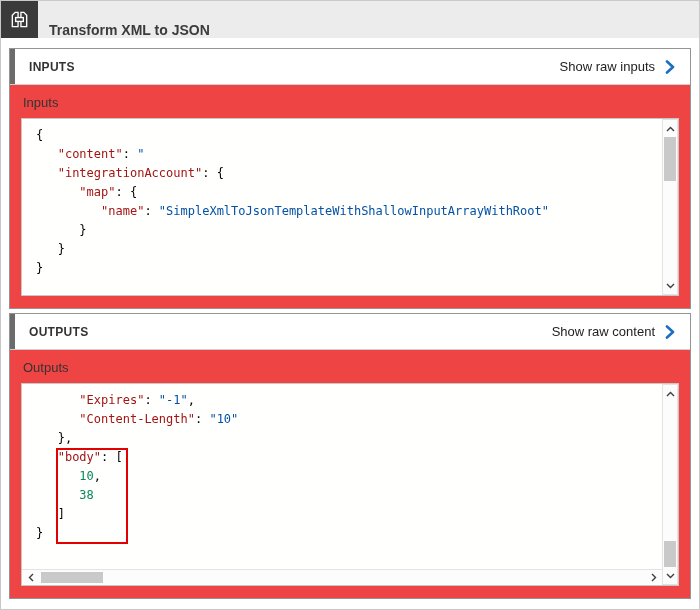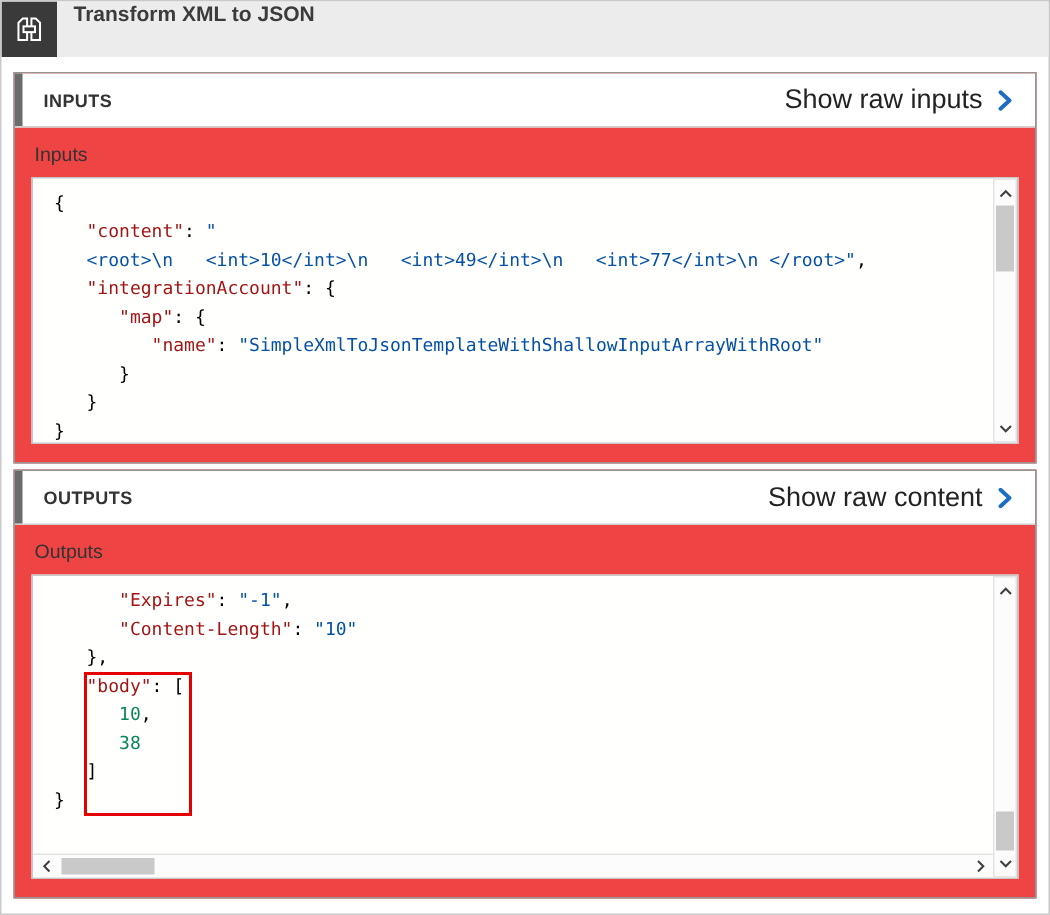--- a/index.html
+++ b/index.html
@@ -10,21 +10,21 @@
     --hl:#e50000;
   }
   *{box-sizing:border-box;margin:0;padding:0;}
   body{background:#fff;font-family:"Liberation Sans",sans-serif;}
   .page{
     width:700px;height:610px;background:#fff;border:1px solid #c9c9c9;
     position:relative;overflow:hidden;
   }
   
   .titlebar{
-    height:37px;background:#ececec;display:flex;align-items:flex-start;
+    height:37px;background:#ececec;display:flex;align-items:flex-end;
   }
   .action-icon{
     width:37px;height:37px;background:#3a3a3a;flex:0 0 auto;
     display:flex;align-items:center;justify-content:center;
   }
   .titlebar .title{
     margin-left:11px;font-size:14px;color:#3b3b3b;font-weight:600;
   }
   
   .card{
@@ -37,21 +37,21 @@
     justify-content:space-between;padding:0 14px 0 19px;
     border-bottom:1px solid #cfcfcf;background:#fff;
   }
   .card-header::before{
     content:"";position:absolute;left:0;top:0;bottom:0;width:5px;background:#6b6b6b;
   }
   .section-label{font-size:12px;font-weight:700;color:#333;letter-spacing:.3px;}
   .raw-link{
     display:flex;align-items:center;gap:9px;cursor:pointer;text-decoration:none;
   }
-  .raw-link span{font-size:18px;color:#222;}
+  .raw-link span{font-size:13px;color:#222;}
   .raw-link svg{display:block;}
   .card-body{padding:8px 11px 12px 11px;}
   .code-label{font-size:13px;color:#333;margin:2px 0 8px 2px;}
   
   .code-box{
     position:relative;border:1px solid #c7c7c7;background:#fffffe;overflow:hidden;
   }
   .code-box.inputs{height:178px;}
   .code-box.outputs{height:203px;}
   .code-content{
@@ -119,21 +119,20 @@
           <path d="M3 1.5 L9 7 L3 12.5" fill="none" stroke="var(--accent)" stroke-width="2.6" stroke-linecap="round" stroke-linejoin="round"></path>
         </svg>
       </a>
     </div>
     <div class="card-body">
       <div class="code-label">Inputs</div>
       <div class="code-box inputs">
         <div class="code-content" id="inputs-code">
             <div class="code-line"><span class="tok-p">{</span></div>
             <div class="code-line"><span class="tok-p">   </span><span class="tok-k">"content"</span><span class="tok-p">: </span><span class="tok-s">"</span></div>
-            <div class="code-line"><span class="tok-s">   &lt;root&gt;\n   &lt;int&gt;10&lt;/int&gt;\n   &lt;int&gt;49&lt;/int&gt;\n   &lt;int&gt;77&lt;/int&gt;\n &lt;/root&gt;"</span><span class="tok-p">,</span></div>
             <div class="code-line"><span class="tok-p">   </span><span class="tok-k">"integrationAccount"</span><span class="tok-p">: {</span></div>
             <div class="code-line"><span class="tok-p">      </span><span class="tok-k">"map"</span><span class="tok-p">: {</span></div>
             <div class="code-line"><span class="tok-p">         </span><span class="tok-k">"name"</span><span class="tok-p">: </span><span class="tok-s">"SimpleXmlToJsonTemplateWithShallowInputArrayWithRoot"</span></div>
             <div class="code-line"><span class="tok-p">      }</span></div>
             <div class="code-line"><span class="tok-p">   }</span></div>
             <div class="code-line"><span class="tok-p">}</span></div>
           </div>
         <div class="vscroll inputs">
           <div class="sb-btn up">
             <svg width="9" height="6" viewBox="0 0 9 6">

